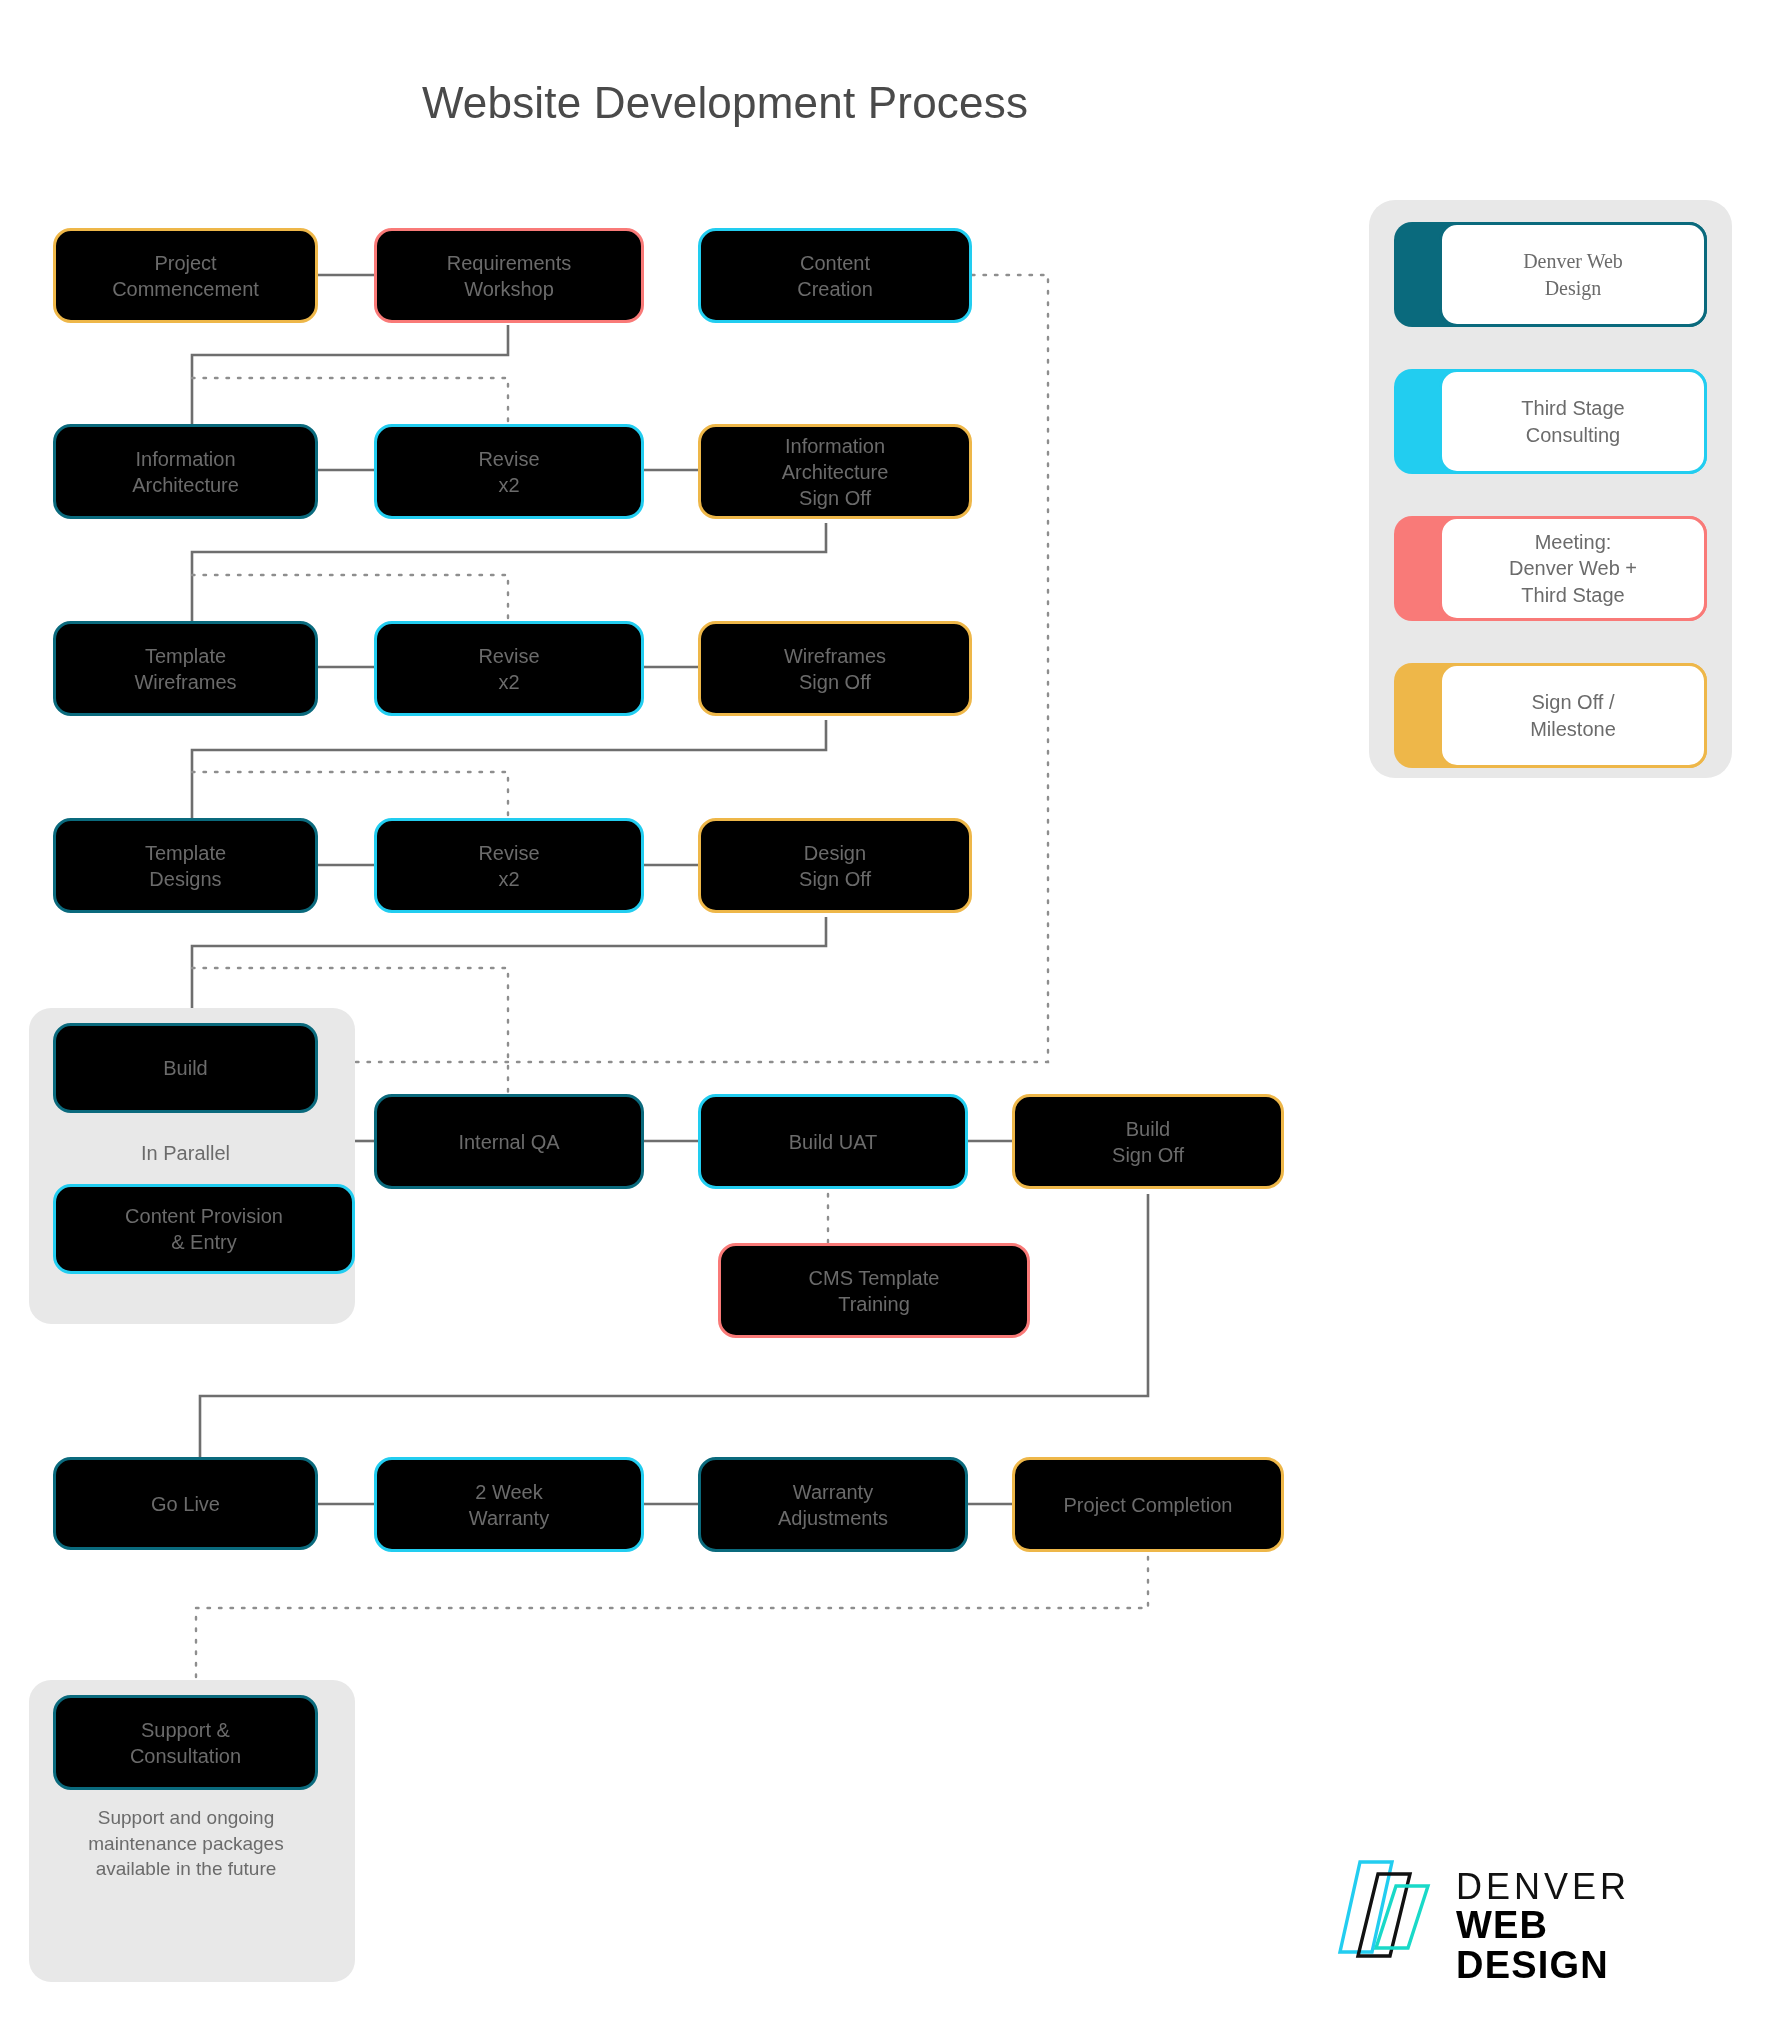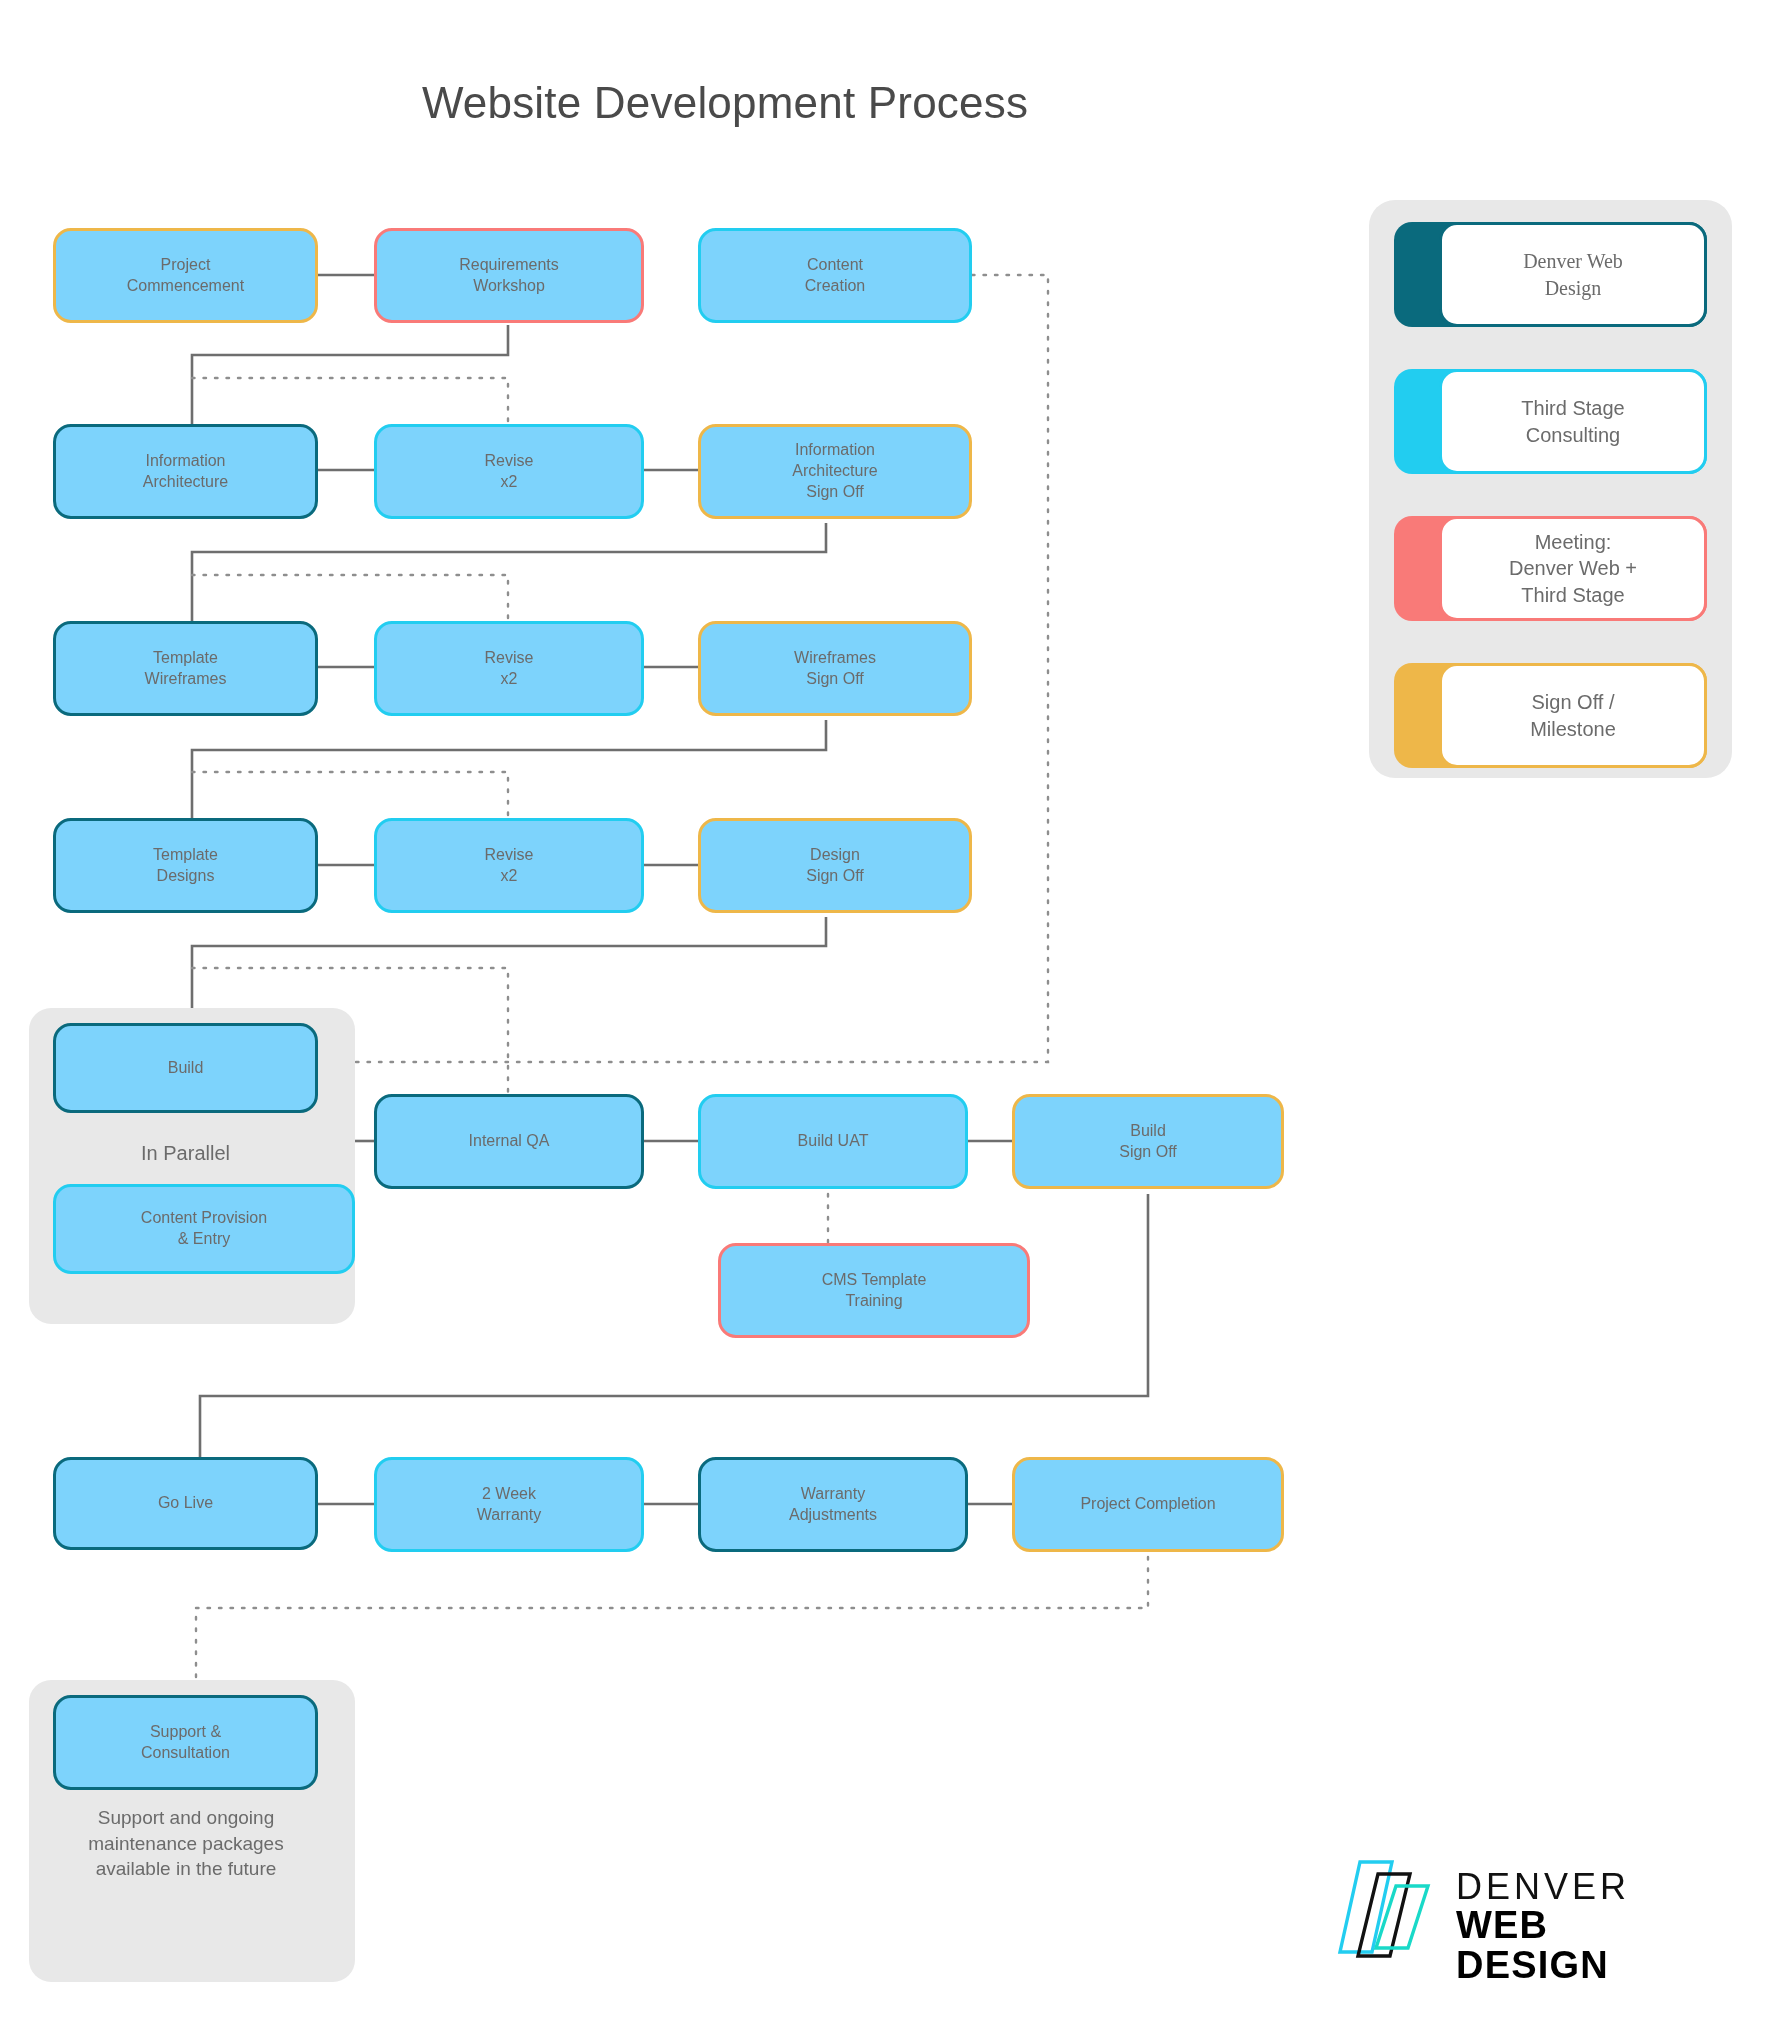--- a/index.html
+++ b/index.html
@@ -29,26 +29,26 @@
   .panel{
     position:absolute;
     background:#e8e8e8;
     border-radius:22px;
   }
 
   
   .node{
     position:absolute;
     box-sizing:border-box;
-    background:#7dd3fc;
+    background:#000000;
     border-radius:18px;
     border:3px solid #cccccc;
     display:flex;align-items:center;justify-content:center;
     text-align:center;
-    font-size:16px;
+    font-size:20px;
     line-height:1.30;
     color:#6b6b6b;
     padding:4px 8px;
     white-space:pre-line;
   }
   .node.dwd{border-color:#0a6a7d;}
   .node.tsc{border-color:#22cdf0;}
   .node.meet{border-color:#f97a78;}
   .node.sign{border-color:#eeb749;}
 

